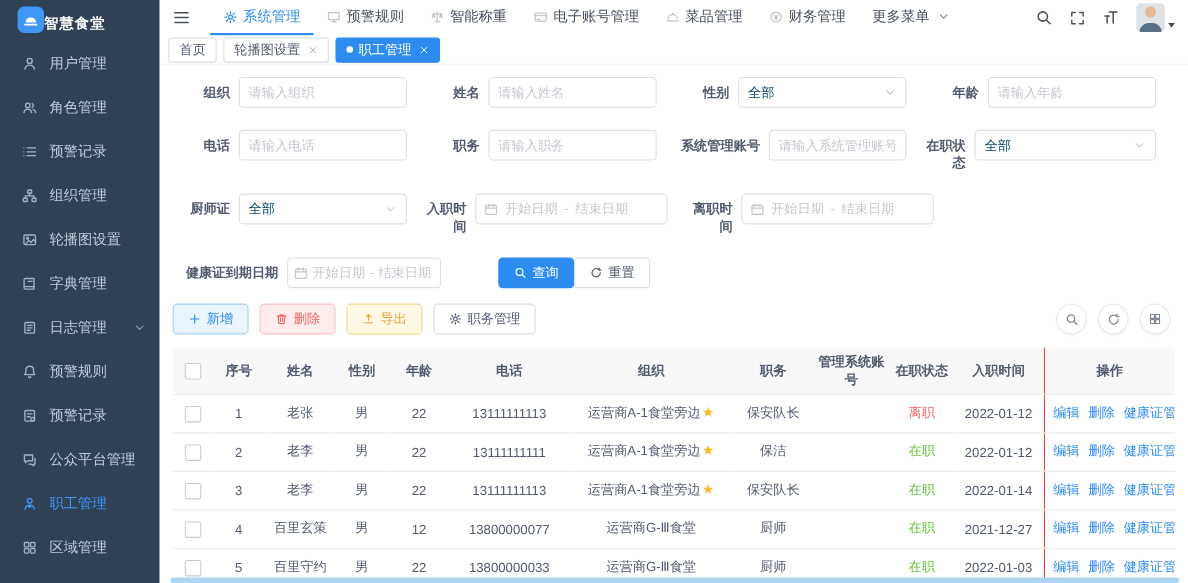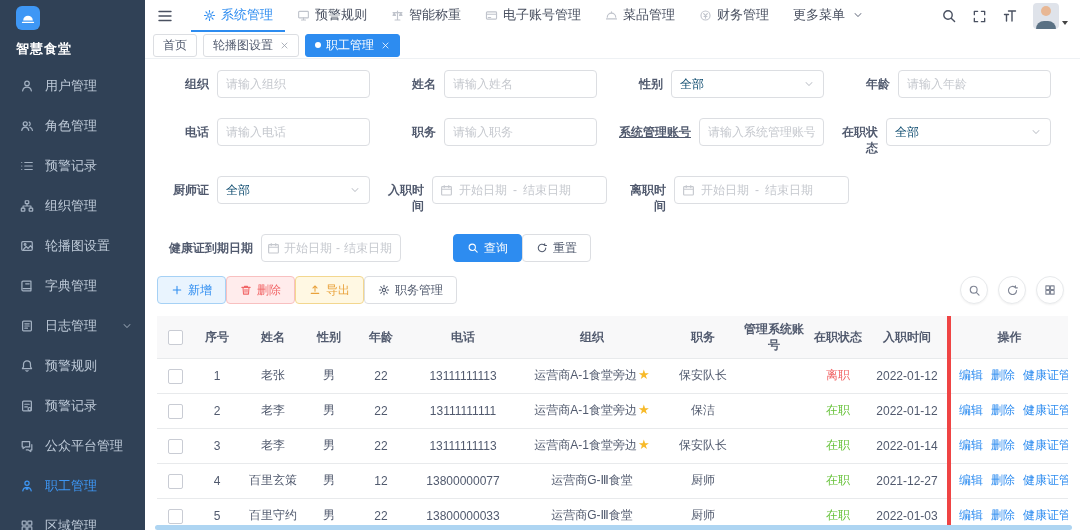--- a/index.html
+++ b/index.html
@@ -1,21 +1,21 @@
 <!DOCTYPE html>
 <html><head>
 <meta charset="utf-8">
 <style>
   html,body{margin:0;padding:0;width:1080px;height:530px;overflow:hidden;
     font-family:"Liberation Sans","DejaVu Sans",sans-serif;font-size:12px;color:#515a6e;background:#fff;}
   .screen{position:relative;width:1080px;height:530px;overflow:hidden;background:#fff;}
 
   
   .sidebar{position:absolute;left:0;top:0;bottom:0;width:145px;background:#304156;z-index:3;}
-  .logo{display:flex;align-items:flex-start;gap:10px;padding:6px 0 8px 16px;flex-direction:column;}
+  .logo{display:flex;align-items:flex-end;padding:6px 0 8px 16px;}
   .logo-box{width:24px;height:24px;border-radius:6px;background:#3e97f5;color:#fff;
     display:flex;align-items:center;justify-content:center;flex:none;}
   .logo-text{color:#fff;font-size:13px;font-weight:bold;letter-spacing:1px;}
   .menu-item{display:flex;align-items:center;gap:11px;height:40px;padding-left:20px;
     color:#bfcbd9;font-size:13px;cursor:pointer;position:relative;}
   .menu-item .mi-ic{display:flex;color:#a3b1c2;}
   .menu-item.active,.menu-item.active .mi-ic{color:#3e97f5;}
   .menu-chev{position:absolute;right:12px;color:#8a97a8;display:flex;}
 
   
@@ -50,21 +50,21 @@
 
   
   .content{position:absolute;left:145px;top:60px;right:0;bottom:0;background:#fff;
     padding:10px 12px 0 12px;box-sizing:border-box;}
   .filter-row{display:flex;margin-bottom:20px;align-items:flex-start;}
   .f-field{display:flex;align-items:flex-start;width:227px;box-sizing:border-box;padding-right:14px;}
   .f-field.wide{width:242px;}
   .lbl{flex:none;width:52px;text-align:right;margin-right:8px;padding-top:7px;font-weight:bold;
     color:#515a6e;line-height:1.3;}
   .lbl.w40{width:40px;}
-  .lbl.w80{width:80px;text-decoration:underline;}
+  .lbl.w80{width:80px;}
   .lbl.w96{width:96px;}
   .ctrl{height:28px;border:1px solid #dcdee2;border-radius:4px;background:#fff;box-sizing:border-box;}
   .f-field .ctrl{flex:1;min-width:0;}
   input.ctrl{padding:0 8px;font-size:12px;color:#515a6e;outline:none;font-family:inherit;}
   input.ctrl::placeholder{color:#c5c8ce;}
   .select{display:flex;align-items:center;justify-content:space-between;padding:0 8px;cursor:pointer;}
   .selval{color:#0c4a6e;}
   .select .chev{display:flex;color:#c5c8ce;}
   .daterange{display:flex;align-items:center;gap:6px;padding:0 7px;color:#c5c8ce;cursor:pointer;white-space:nowrap;}
   .daterange .cal{display:flex;color:#c5c8ce;}
@@ -75,33 +75,33 @@
     border:1px solid #dcdee2;background:#fff;color:#515a6e;font-size:12px;cursor:pointer;
     font-family:inherit;box-sizing:border-box;white-space:nowrap;}
   .btn .b-ic{display:flex;}
   .btn-primary{background:#2d8cf0;border-color:#2d8cf0;color:#fff;}
   .btn-add{background:#e9f4fe;border-color:#a6d1f5;color:#2d8cf0;}
   .btn-del{background:#ffecec;border-color:#f8c0c0;color:#f16667;}
   .btn-exp{background:#fff8e3;border-color:#f3d78f;color:#e9a23b;}
   .ml22{margin-left:38px;}
   .ml12{}
 
-  .toolbar{display:flex;align-items:center;margin:2px 0 12px 0;}
+  .toolbar{display:flex;align-items:center;gap:10px;margin:2px 0 12px 0;}
   .toolbar-right{margin-left:auto;display:flex;align-items:center;gap:10px;padding-right:4px;}
   .icon-circle{width:26px;height:26px;border-radius:50%;border:1px solid #e8eaec;background:#fff;
     display:flex;align-items:center;justify-content:center;color:#808695;cursor:pointer;
     box-shadow:0 1px 2px rgba(0,0,0,.05);}
 
   
   table.grid{width:100%;border-collapse:collapse;table-layout:fixed;}
   .grid th{height:42px;background:#f8f8f9;font-weight:bold;color:#515a6e;font-size:12px;
     text-align:center;padding:2px 4px;line-height:1.35;border-bottom:1px solid #e8eaec;box-sizing:border-box;}
   .grid td{height:35px;border-bottom:1px solid #e8eaec;text-align:center;color:#515a6e;
     padding:0 4px;box-sizing:border-box;white-space:nowrap;overflow:hidden;}
-  .grid .ops{border-left:4px solid #ef4444;}
+  .grid .ops{border-left:1px solid #ef4444;}
   .checkbox{display:inline-block;width:13px;height:13px;border:1px solid #c9ccd4;border-radius:2px;
     background:#fff;vertical-align:middle;cursor:pointer;}
   .link{color:#2d8cf0;margin:0 4px;cursor:pointer;}
   .status-danger{color:#f16667;}
   .status-success{color:#67c23a;}
   .star{color:#f7ba2a;font-size:13px;margin-left:1px;}
 
   .hscroll{position:absolute;left:155px;right:8px;bottom:0;height:5px;border-radius:3px;background:#aed5f2;z-index:5;}
 </style>
 </head>

